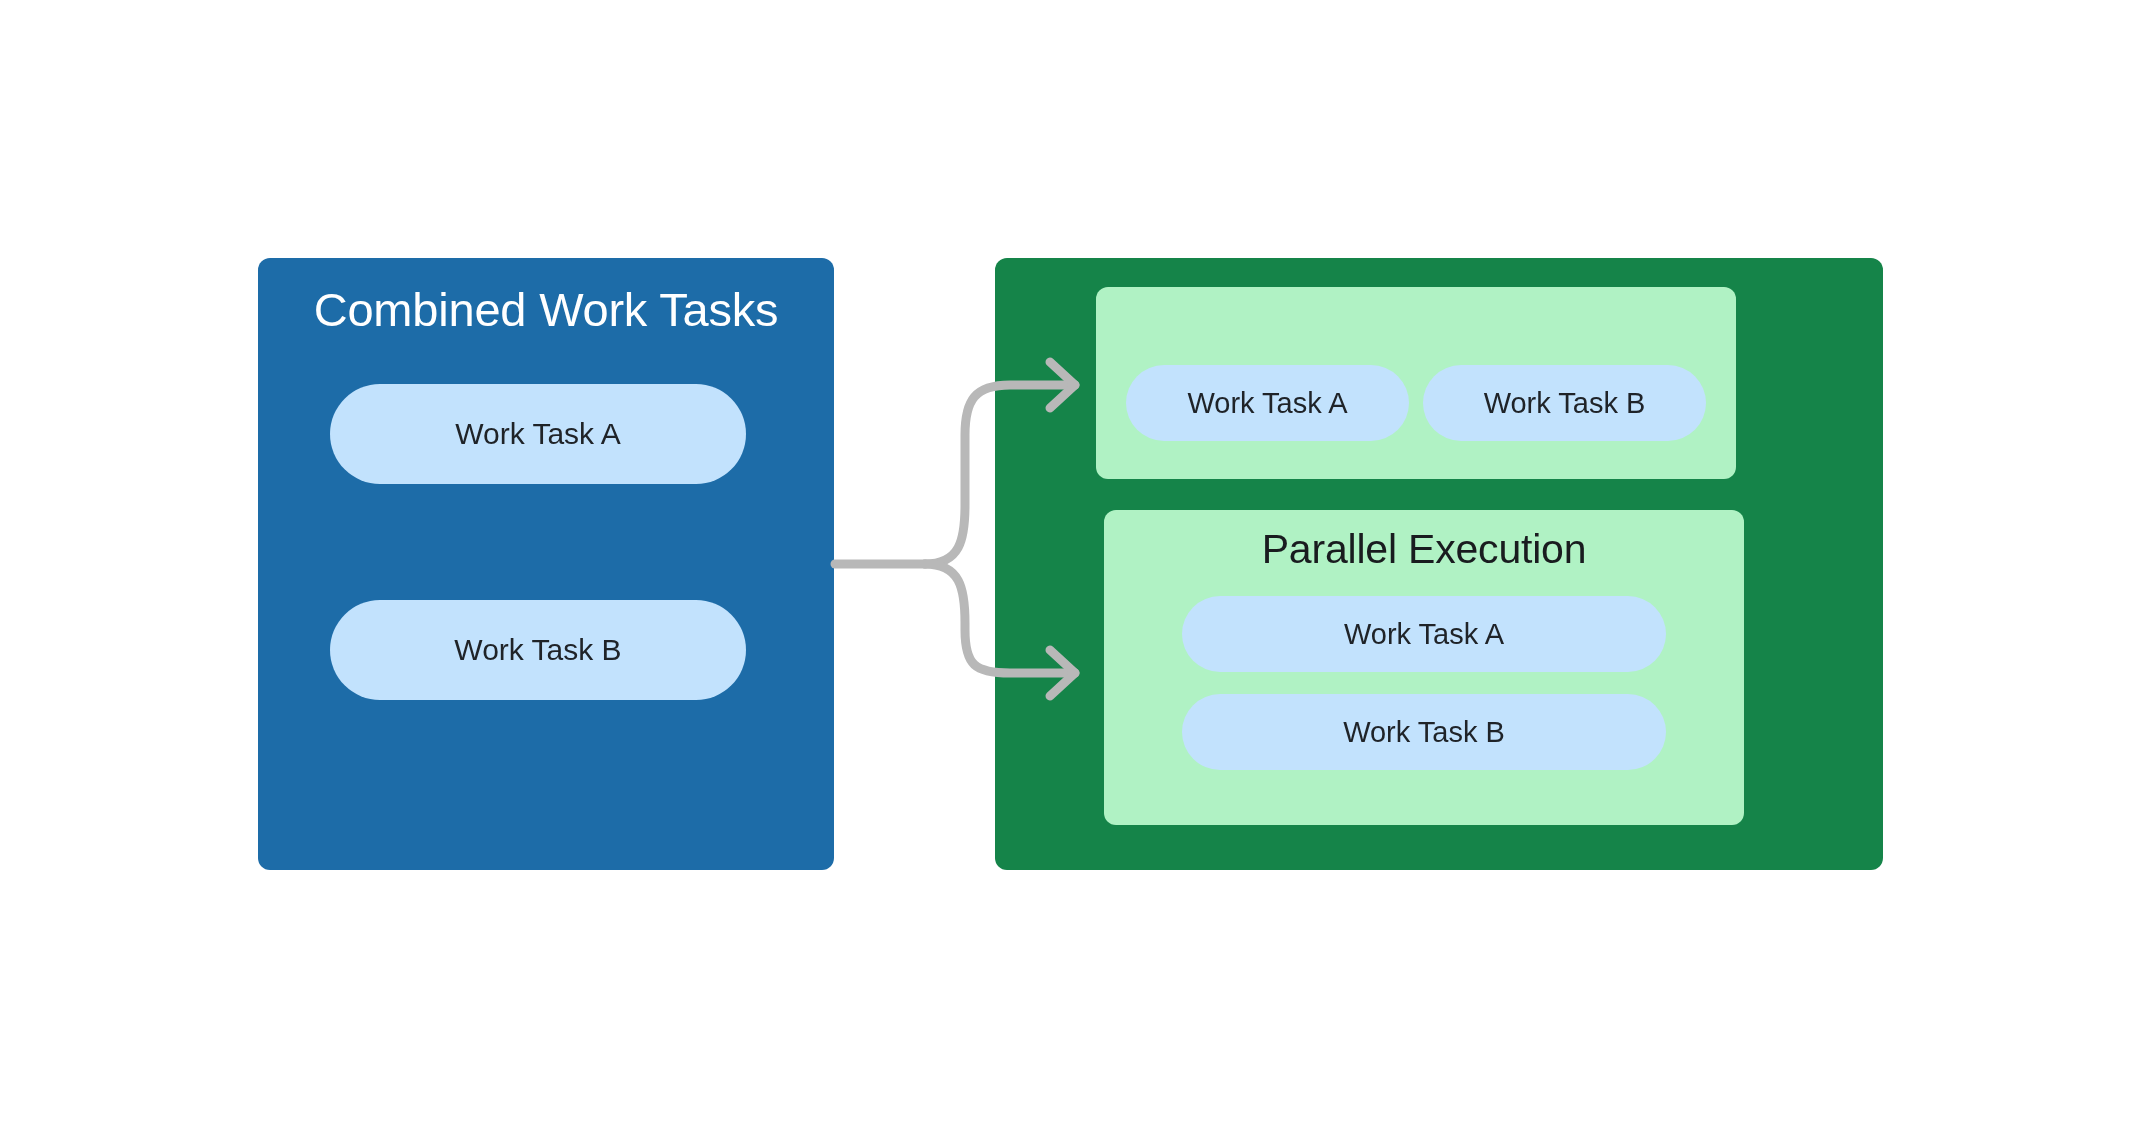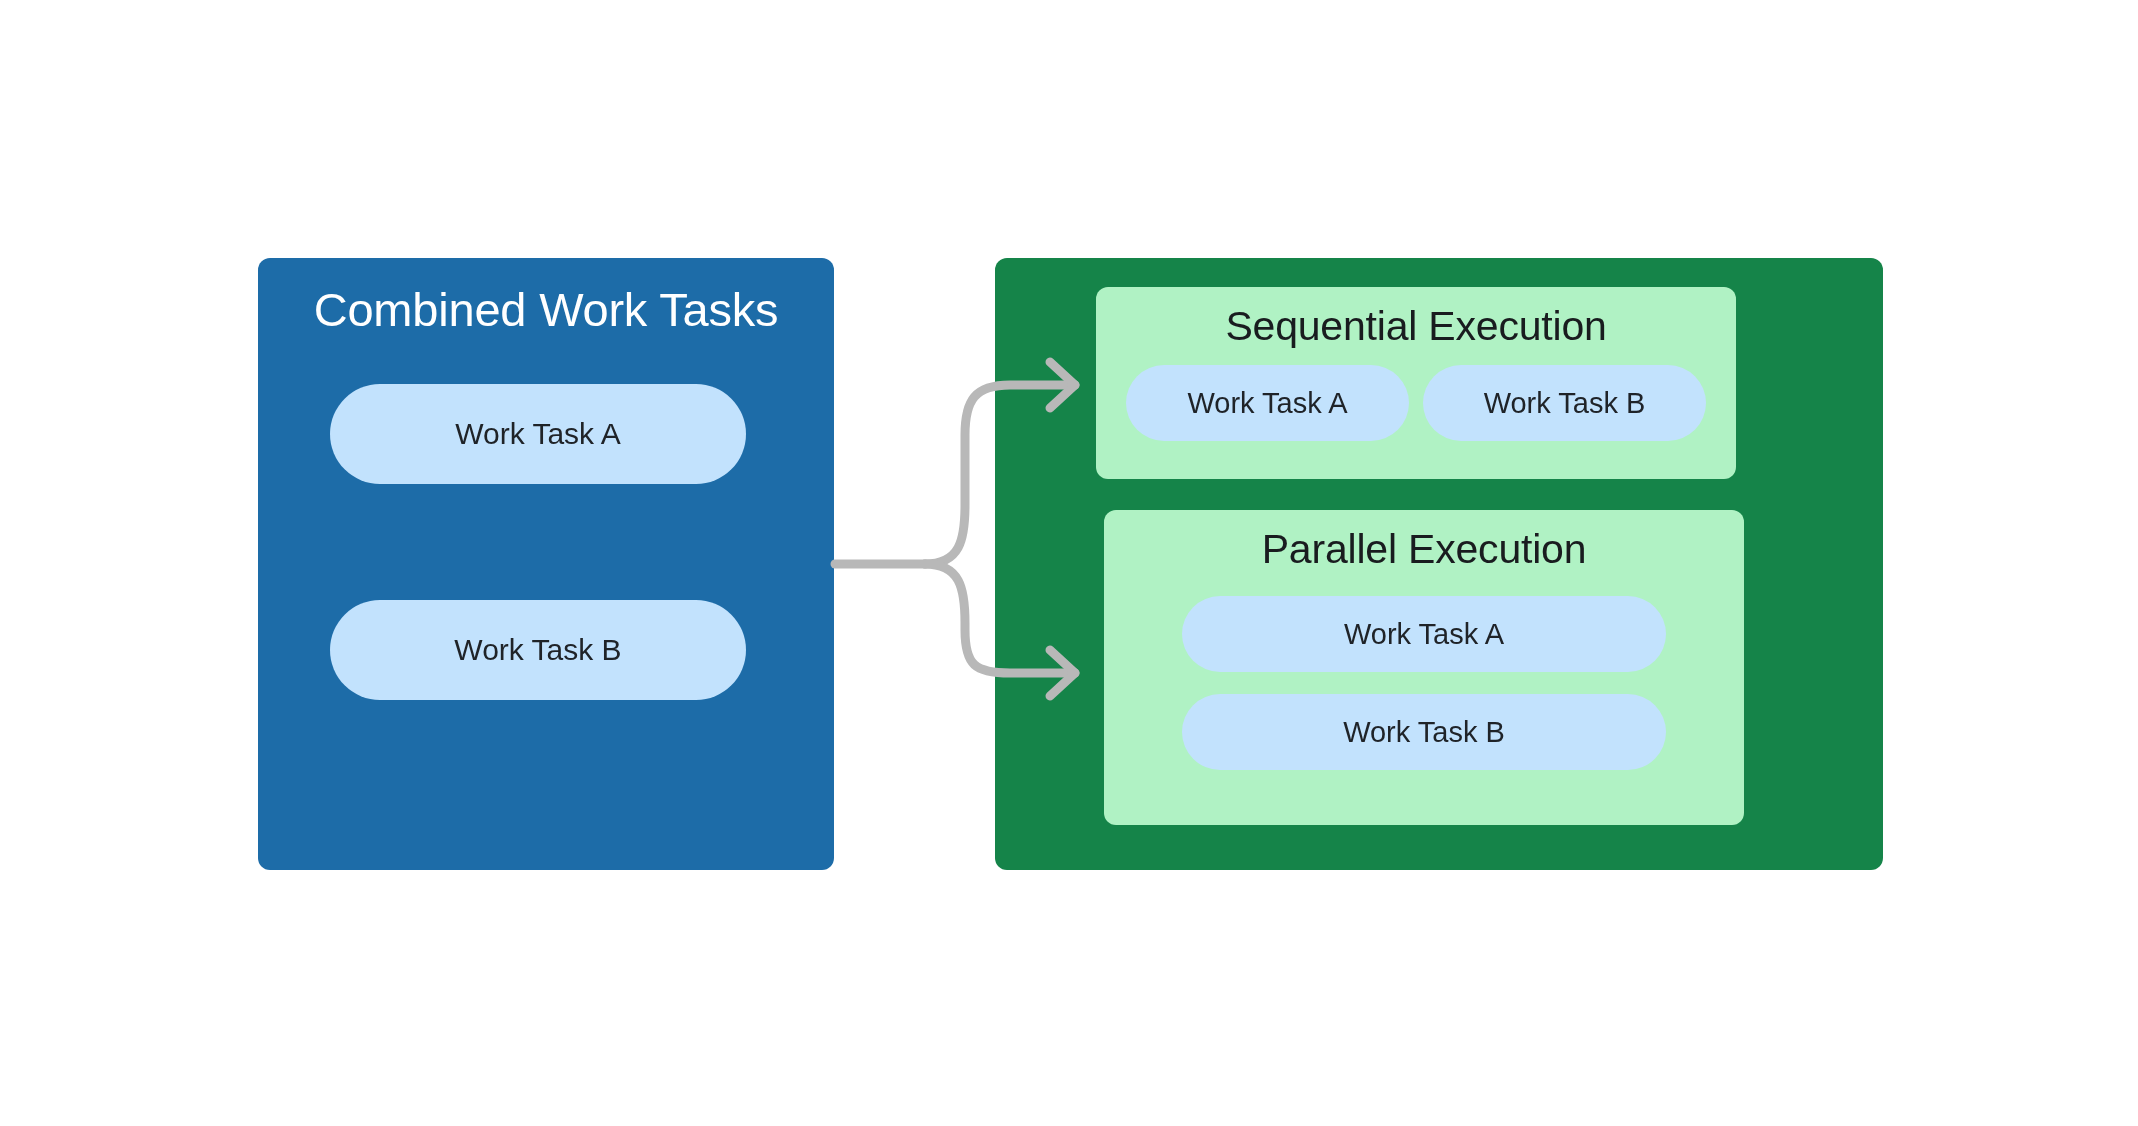--- a/index.html
+++ b/index.html
@@ -161,21 +161,20 @@
       <span>Work Task A</span>
     </div>
     <div class="source-task task-1">
       <span>Work Task B</span>
     </div>
   </div>
 
   <div class="target-panel">
 
     <div class="mode-box mode-0">
-      <div class="mode-title">Sequential Execution</div>
       <div class="mode-tasks">
         <div class="mode-task">
           <span>Work Task A</span>
         </div>
         <div class="mode-task">
           <span>Work Task B</span>
         </div>
       </div>
     </div>
 

